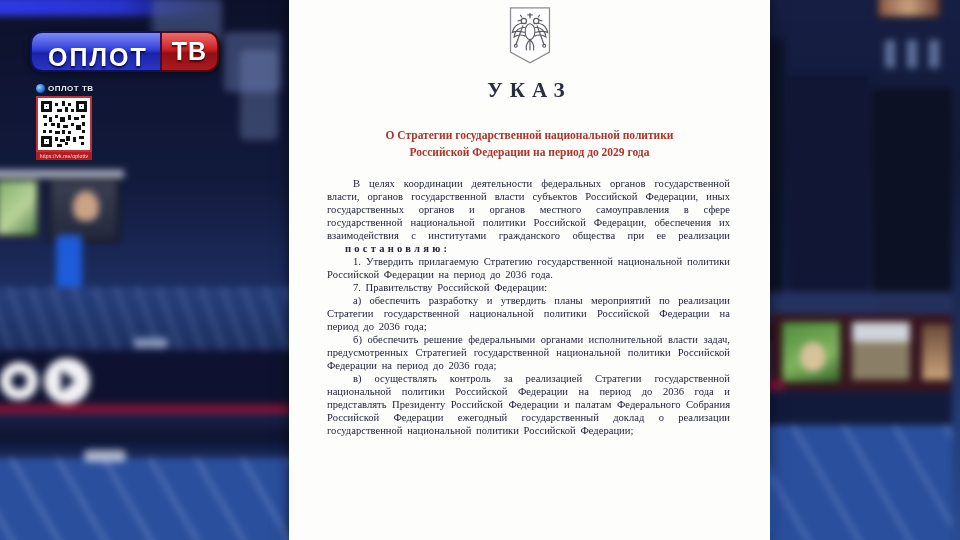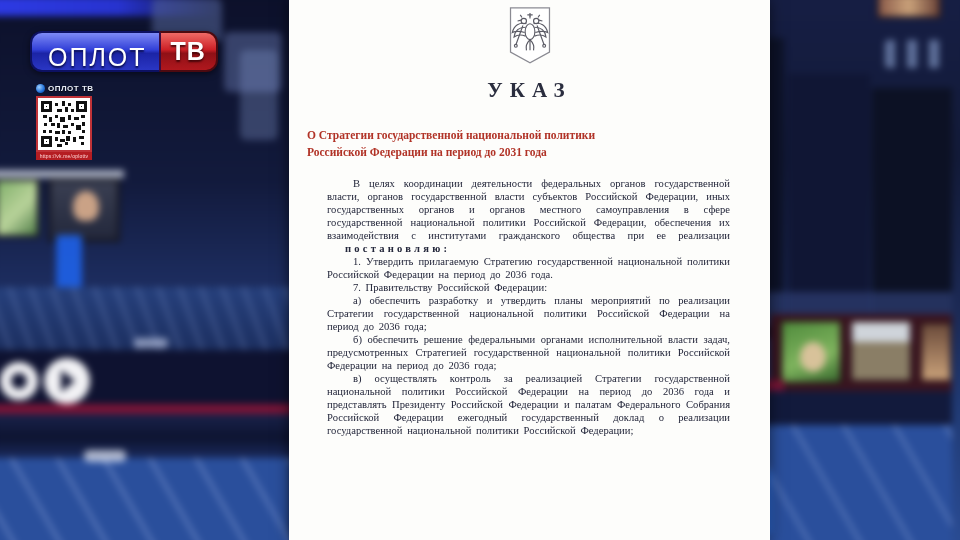--- a/index.html
+++ b/index.html
@@ -71,41 +71,41 @@
 
   
   .page{left:289px;top:0;width:481px;height:540px;background:#fdfdfb;
     box-shadow:0 0 14px rgba(0,0,0,.55);color:#23263a;
     font-family:"Liberation Serif",serif;}
   .emblem{display:block;margin:6px auto 0;}
   .doc-title{margin:10px 0 0;text-align:center;font-size:21px;font-weight:700;
     letter-spacing:7px;color:#2a2d3e;}
   .doc-subtitle{margin:9px 0 0;text-align:center;font-size:12.5px;font-weight:700;
     letter-spacing:2.2px;color:#2a2d3e;word-spacing:5px;}
-  .doc-subject{margin:24px 18px 12px;font-size:11.5px;font-weight:700;
+  .doc-subject{margin:24px 18px 12px;text-align:center;font-size:11.5px;font-weight:700;
     line-height:1.5;color:#b13327;}
   .body-text{margin:15px 40px 0 38px;font-size:10.6px;line-height:13px;
     text-align:justify;word-spacing:2px;color:#23263a;}
   .body-text p{margin:0;text-indent:26px;}
   .sp-emph{letter-spacing:3.2px;font-weight:700;margin-left:18px;}
   .barcode-wrap{left:452px;bottom:6px;width:120px;text-align:center;position:absolute;}
   .squiggle{display:block;margin:0 auto;}
   .bars{margin:1px auto 0;width:78px;height:17px;
     background:
       repeating-linear-gradient(90deg,#111 0 2px,transparent 2px 5px,#111 5px 6px,transparent 6px 10px,#111 10px 13px,transparent 13px 15px);}
   .bar-digits{margin-top:0;font-size:7px;letter-spacing:1.5px;color:#222;
     font-family:"DejaVu Sans Mono",monospace;}
 
   
   .logo{left:30px;top:31px;display:flex;align-items:stretch;height:41px;
     filter:drop-shadow(0 2px 3px rgba(0,0,0,.5));}
   .logo-main{display:flex;align-items:center;padding:12px 12px 0 16px;
     border-radius:12px 0 0 12px;border:2px solid #0d1162;border-right:none;
     background:linear-gradient(180deg,#7d8af5 0%,#3240d8 45%,#1b24a6 55%,#2a36c4 100%);
-    color:#fff;font-weight:400;font-size:25px;letter-spacing:2px;
+    color:#fff;font-weight:700;font-size:25px;letter-spacing:2px;
     text-shadow:0 2px 2px rgba(5,8,60,.9);text-align:right;}
   .logo-badge{display:flex;align-items:center;padding:0 10px;
     border-radius:0 12px 12px 0;border:2px solid #4d0a10;border-left:2px solid #3a0d40;
     background:linear-gradient(180deg,#ef6a66 0%,#cc2026 45%,#8f1016 55%,#b0181e 100%);
     color:#fff;font-weight:700;font-size:25px;letter-spacing:1px;
     text-shadow:0 2px 2px rgba(60,4,8,.9);}
   .wm-row{left:36px;top:84px;display:flex;align-items:center;gap:3px;}
   .wm-icon{width:9px;height:9px;border-radius:50%;
     background:radial-gradient(circle at 35% 35%,#9fd0ff,#1f6fd8 60%,#0c3a86);}
   .wm-text{color:#e8edf8;font-size:8px;font-weight:700;letter-spacing:.5px;
@@ -184,21 +184,21 @@
         <path d="M22 22 L14 44 M38 22 L46 44"></path>
         <circle cx="14" cy="45" r="1.6"></circle>
         <circle cx="46" cy="45" r="1.6"></circle>
       </g>
     </svg>
 
     <h1 class="doc-title">УКАЗ</h1>
 
     <div class="doc-subject">
       <div>О Стратегии государственной национальной политики</div>
-      <div>Российской Федерации на период до 2031 года</div>
+      <div>Российской Федерации на период до 2029 года</div>
     </div>
 
     <div class="body-text">
       <p><span>В целях координации деятельности федеральных органов государственной власти, органов государственной власти субъектов Российской Федерации, иных государственных органов и органов местного самоуправления в сфере государственной национальной политики Российской Федерации, обеспечения их взаимодействия с институтами гражданского общества при ее реализации </span><span class="sp-emph">постановляю:</span></p>
       <p>1. Утвердить прилагаемую Стратегию государственной национальной политики Российской Федерации на период до 2036 года.</p>
       <p>7. Правительству Российской Федерации:</p>
       <p>а) обеспечить разработку и утвердить планы мероприятий по реализации Стратегии государственной национальной политики Российской Федерации на период до 2036 года;</p>
       <p>б) обеспечить решение федеральными органами исполнительной власти задач, предусмотренных Стратегией государственной национальной политики Российской Федерации на период до 2036 года;</p>
       <p>в) осуществлять контроль за реализацией Стратегии государственной национальной политики Российской Федерации на период до 2036 года и представлять Президенту Российской Федерации и палатам Федерального Собрания Российской Федерации ежегодный государственный доклад о реализации государственной национальной политики Российской Федерации;</p>
     </div>

